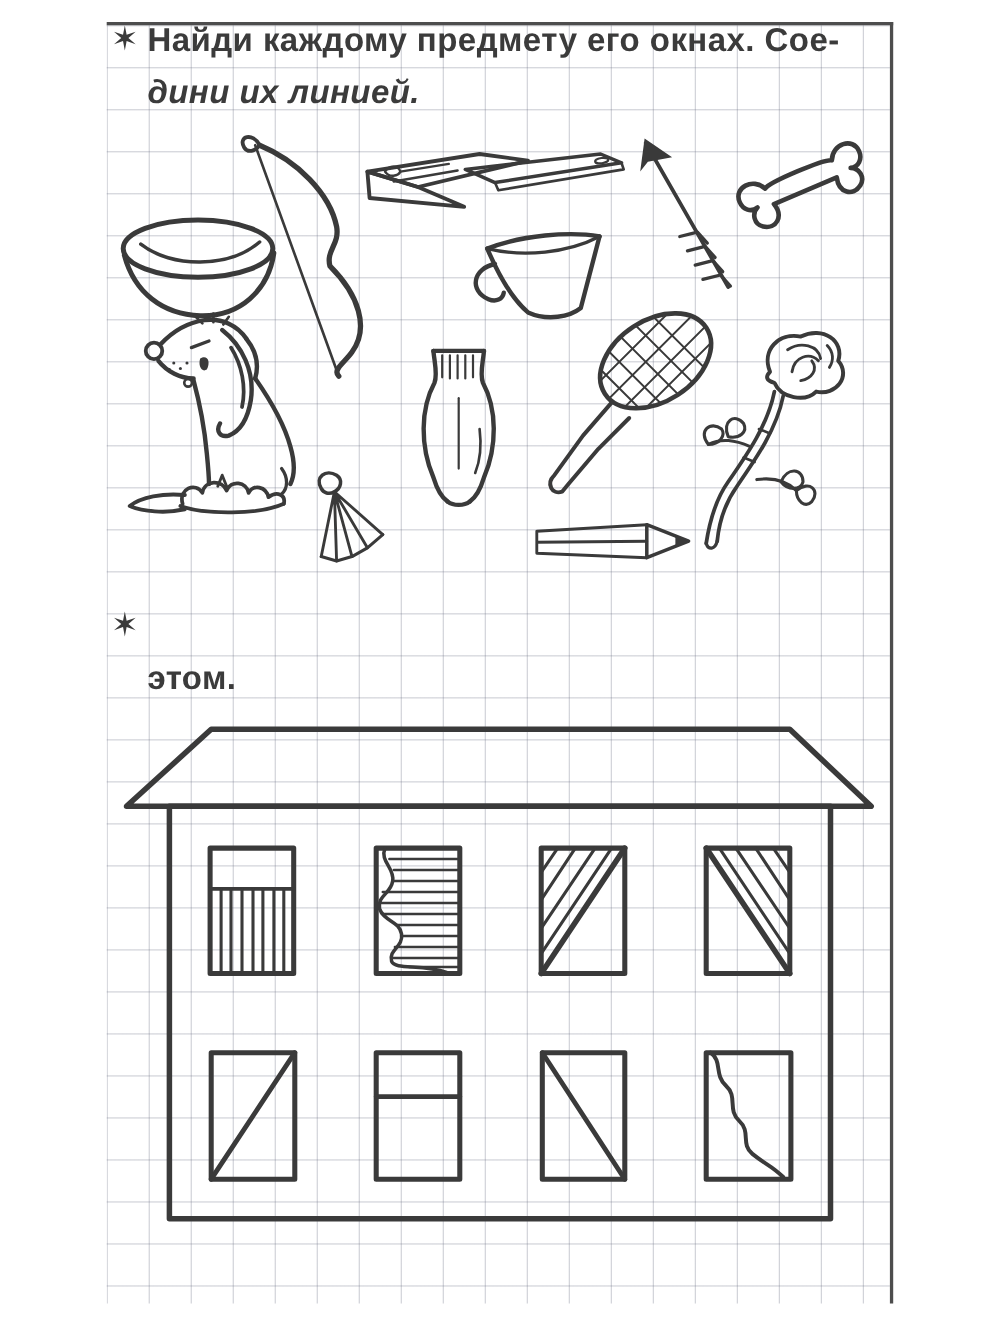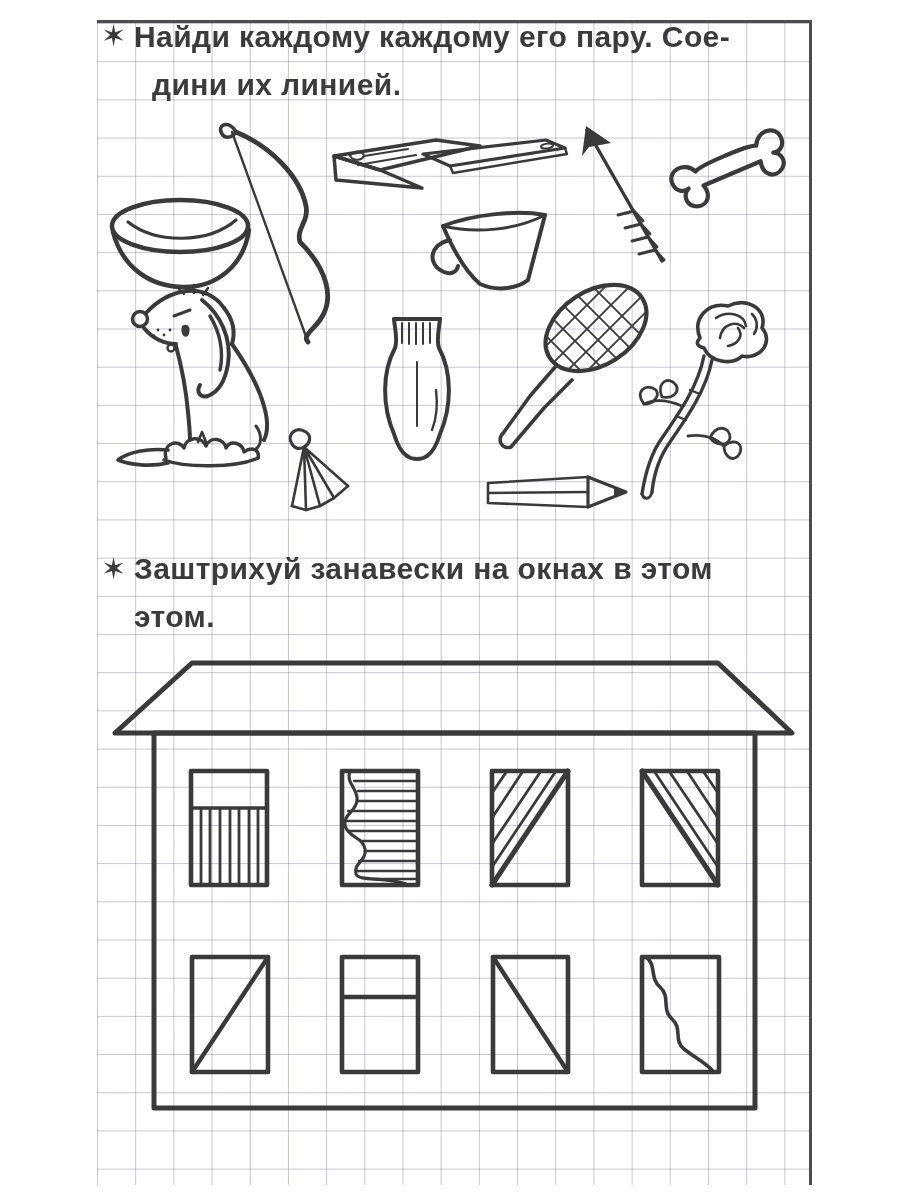--- a/index.html
+++ b/index.html
@@ -20,22 +20,22 @@
   .ink{stroke:#3a3a3a;fill:none;stroke-linecap:round;stroke-linejoin:round;}
 </style>
 </head>
 <body>
 
 <div class="page">
 
   <div class="grid-area"></div>
 
   <div class="star" style="left:101px;top:21px;">✶</div>
-  <div class="hline" style="left:134px;top:19px;">Найди каждому каждому его пару. Сое-</div>
-  <div class="hline" style="left:152px;top:67px;">дини их линией.</div>
+  <div class="hline" style="left:134px;top:19px;">Найди каждому предмету его окнах. Сое-</div>
+  <div class="hline" style="left:134px;top:67px;font-style:italic;">дини их линией.</div>
 
   <div class="obj" style="left:108px;top:192px;">
     <svg width="150" height="112" viewBox="0 0 150 112">
       <ellipse class="ink" cx="72" cy="34" rx="68" ry="26" stroke-width="4.5"></ellipse>
       <path class="ink" d="M5,40 C14,74 40,94 74,95 C110,96 136,72 141,38" stroke-width="4.5"></path>
       <path class="ink" d="M20,30 C48,52 100,52 128,28" stroke-width="3.2"></path>
     </svg>
   </div>
 
   <div class="obj" style="left:214px;top:118px;">
@@ -174,21 +174,20 @@
 
   <div class="obj" style="left:482px;top:472px;">
     <svg width="152" height="42" viewBox="0 0 152 42">
       <path class="ink" d="M6,11 L106,5 M6,31 L106,35 M6,11 L6,31 M6,21 L106,20" stroke-width="2.6"></path>
       <path class="ink" d="M106,5 L144,20 L106,35 L106,5" stroke-width="3.2"></path>
       <path d="M132,15 L144,20 L132,25 Z" fill="#3a3a3a" stroke="none"></path>
     </svg>
   </div>
 
   <div class="star" style="left:101px;top:554px;">✶</div>
-  <div class="hline" style="left:134px;top:551px;">Заштрихуй занавески на окнах в этом</div>
   <div class="hline" style="left:134px;top:599px;">этом.</div>
 
   <div class="obj" style="left:100px;top:648px;">
     <svg width="712" height="470" viewBox="0 0 712 470">
       <g>
         <path class="ink" d="M92,15 L618,15 L692,85 L15,85 Z" stroke-width="5"></path>
       </g>
       <g>
         <rect class="ink" x="54" y="85" width="601" height="375" stroke-width="5"></rect>
       </g>

